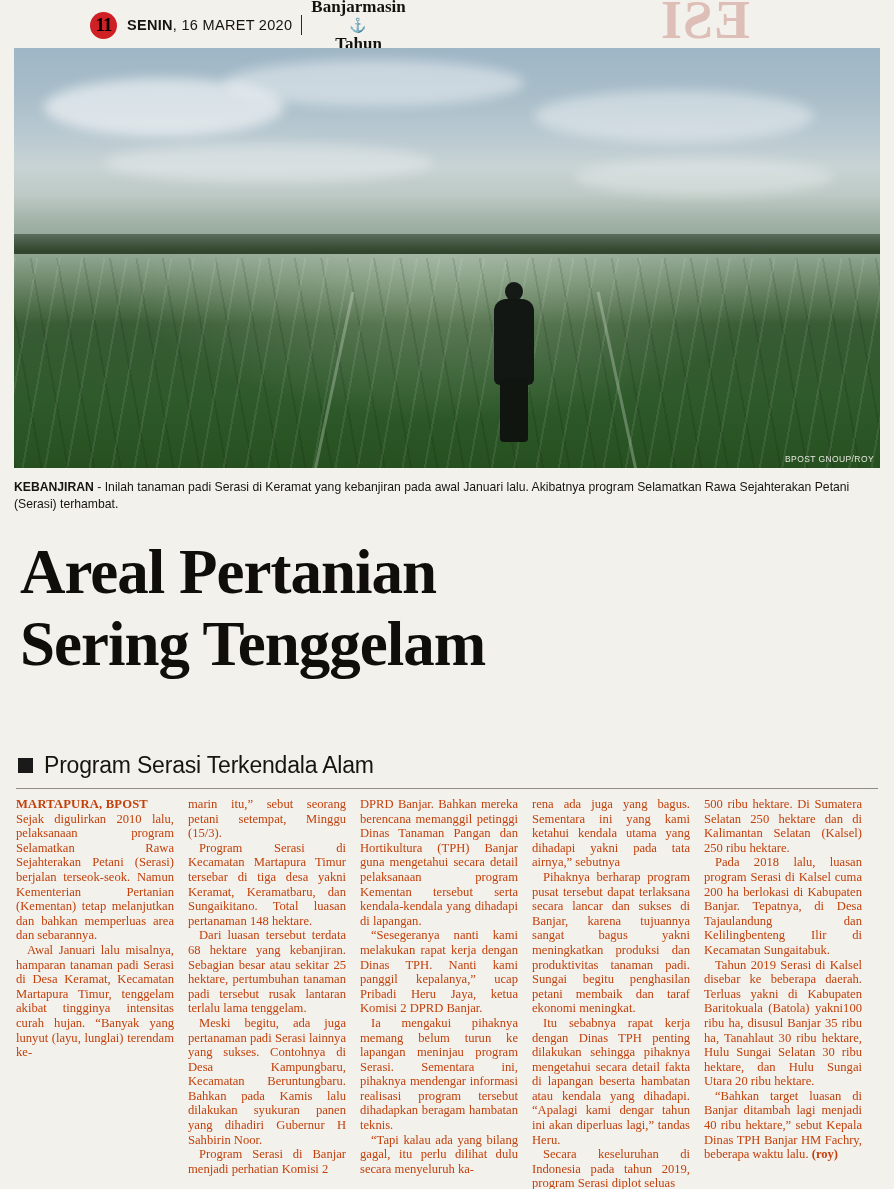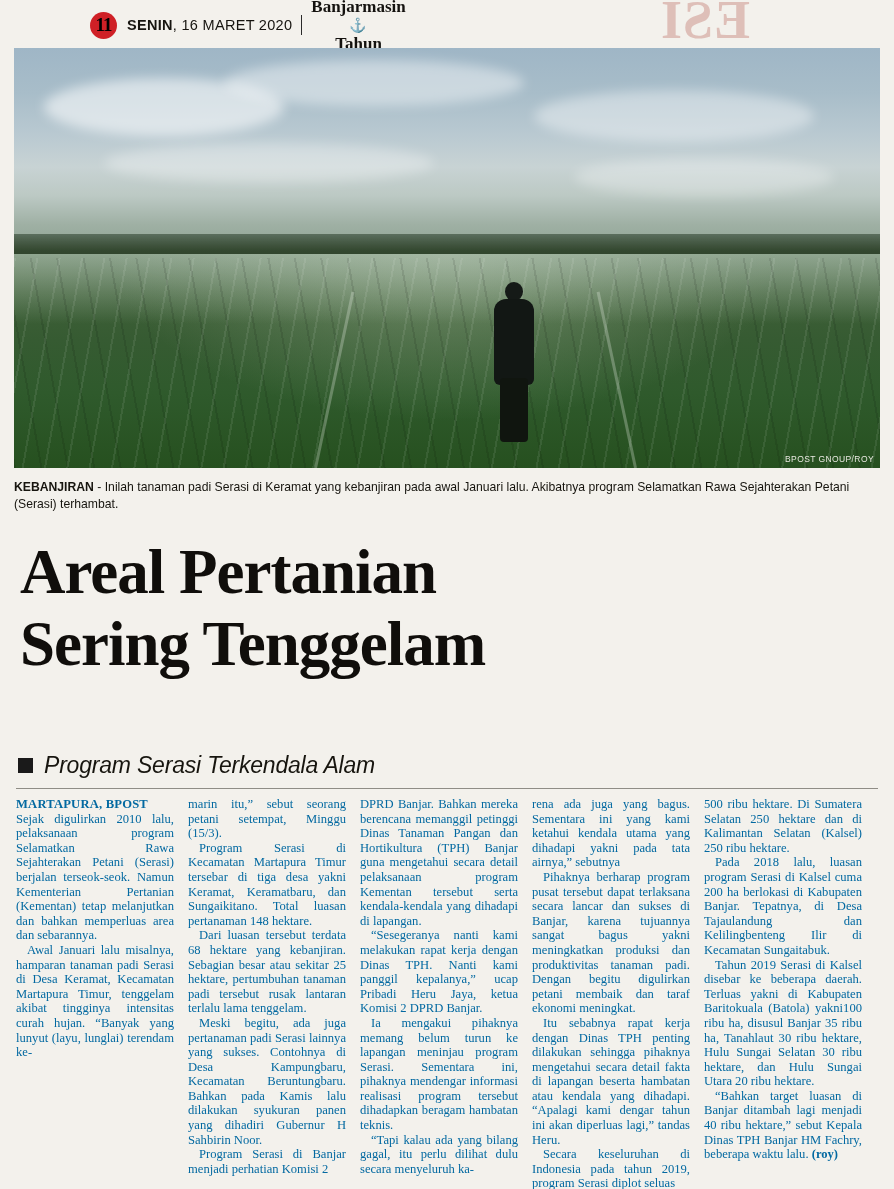--- a/index.html
+++ b/index.html
@@ -245,21 +245,20 @@
     width: 15px;
     height: 15px;
     background: #1a1a1a;
     margin-right: 11px;
   }
   .kicker-text {
     font-family: "Liberation Sans", sans-serif;
     font-size: 23px;
     color: #17150f;
     letter-spacing: -0.2px;
-    font-style: italic;
   }
   .rule {
     position: absolute;
     top: 788px;
     left: 16px;
     width: 862px;
     height: 1px;
     background: #8f8d86;
   }
 
@@ -272,21 +271,21 @@
     height: 382px;
     display: flex;
     gap: 14px;
   }
   .col {
     width: 158px;
     font-family: "Liberation Serif", serif;
     font-size: 12.6px;
     line-height: 14.6px;
     text-align: justify;
-    color: #0369a1;
+    color: #c2410c;
     position: relative;
   }
   .col p {
     margin: 0;
     text-indent: 11px;
   }
   .col p.first { text-indent: 0; }
   .dateline {
     font-family: "Liberation Serif", serif;
     font-weight: bold;
@@ -370,21 +369,21 @@
 
     <div class="col">
       <p class="first">DPRD Banjar. Bahkan mereka berencana memanggil petinggi Dinas Tanaman Pangan dan Hortikultura (TPH) Banjar guna mengetahui secara detail pelaksanaan program Kementan tersebut serta kendala-kendala yang dihadapi di lapangan.</p>
       <p>“Sesegeranya nanti kami melakukan rapat kerja dengan Dinas TPH. Nanti kami panggil kepalanya,” ucap Pribadi Heru Jaya, ketua Komisi 2 DPRD Banjar.</p>
       <p>Ia mengakui pihaknya memang belum turun ke lapangan meninjau program Serasi. Sementara ini, pihaknya mendengar informasi realisasi program tersebut dihadapkan beragam hambatan teknis.</p>
       <p>“Tapi kalau ada yang bilang gagal, itu perlu dilihat dulu secara menyeluruh ka-</p>
     </div>
 
     <div class="col">
       <p class="first">rena ada juga yang bagus. Sementara ini yang kami ketahui kendala utama yang dihadapi yakni pada tata airnya,” sebutnya</p>
-      <p>Pihaknya berharap program pusat tersebut dapat terlaksana secara lancar dan sukses di Banjar, karena tujuannya sangat bagus yakni meningkatkan produksi dan produktivitas tanaman padi. Dengan begitu digulirkan petani membaik dan taraf ekonomi meningkat.</p>
+      <p>Pihaknya berharap program pusat tersebut dapat terlaksana secara lancar dan sukses di Banjar, karena tujuannya sangat bagus yakni meningkatkan produksi dan produktivitas tanaman padi. Sungai begitu penghasilan petani membaik dan taraf ekonomi meningkat.</p>
       <p>Itu sebabnya rapat kerja dengan Dinas TPH penting dilakukan sehingga pihaknya mengetahui secara detail fakta di lapangan beserta hambatan atau kendala yang dihadapi. “Apalagi kami dengar tahun ini akan diperluas lagi,” tandas Heru.</p>
       <p>Secara keseluruhan di Indonesia pada tahun 2019, program Serasi diplot seluas</p>
     </div>
 
     <div class="col">
       <p class="first">500 ribu hektare. Di Sumatera Selatan 250 hektare dan di Kalimantan Selatan (Kalsel) 250 ribu hektare.</p>
       <p>Pada 2018 lalu, luasan program Serasi di Kalsel cuma 200 ha berlokasi di Kabupaten Banjar. Tepatnya, di Desa Tajaulandung dan Kelilingbenteng Ilir di Kecamatan Sungaitabuk.</p>
       <p>Tahun 2019 Serasi di Kalsel disebar ke beberapa daerah. Terluas yakni di Kabupaten Baritokuala (Batola) yakni100 ribu ha, disusul Banjar 35 ribu ha, Tanahlaut 30 ribu hektare, Hulu Sungai Selatan 30 ribu hektare, dan Hulu Sungai Utara 20 ribu hektare.</p>
       <p><span>“Bahkan target luasan di Banjar ditambah lagi menjadi 40 ribu hektare,” sebut Kepala Dinas TPH Banjar HM Fachry, beberapa waktu lalu.</span> <b class="bold">(roy)</b></p>
     </div>

